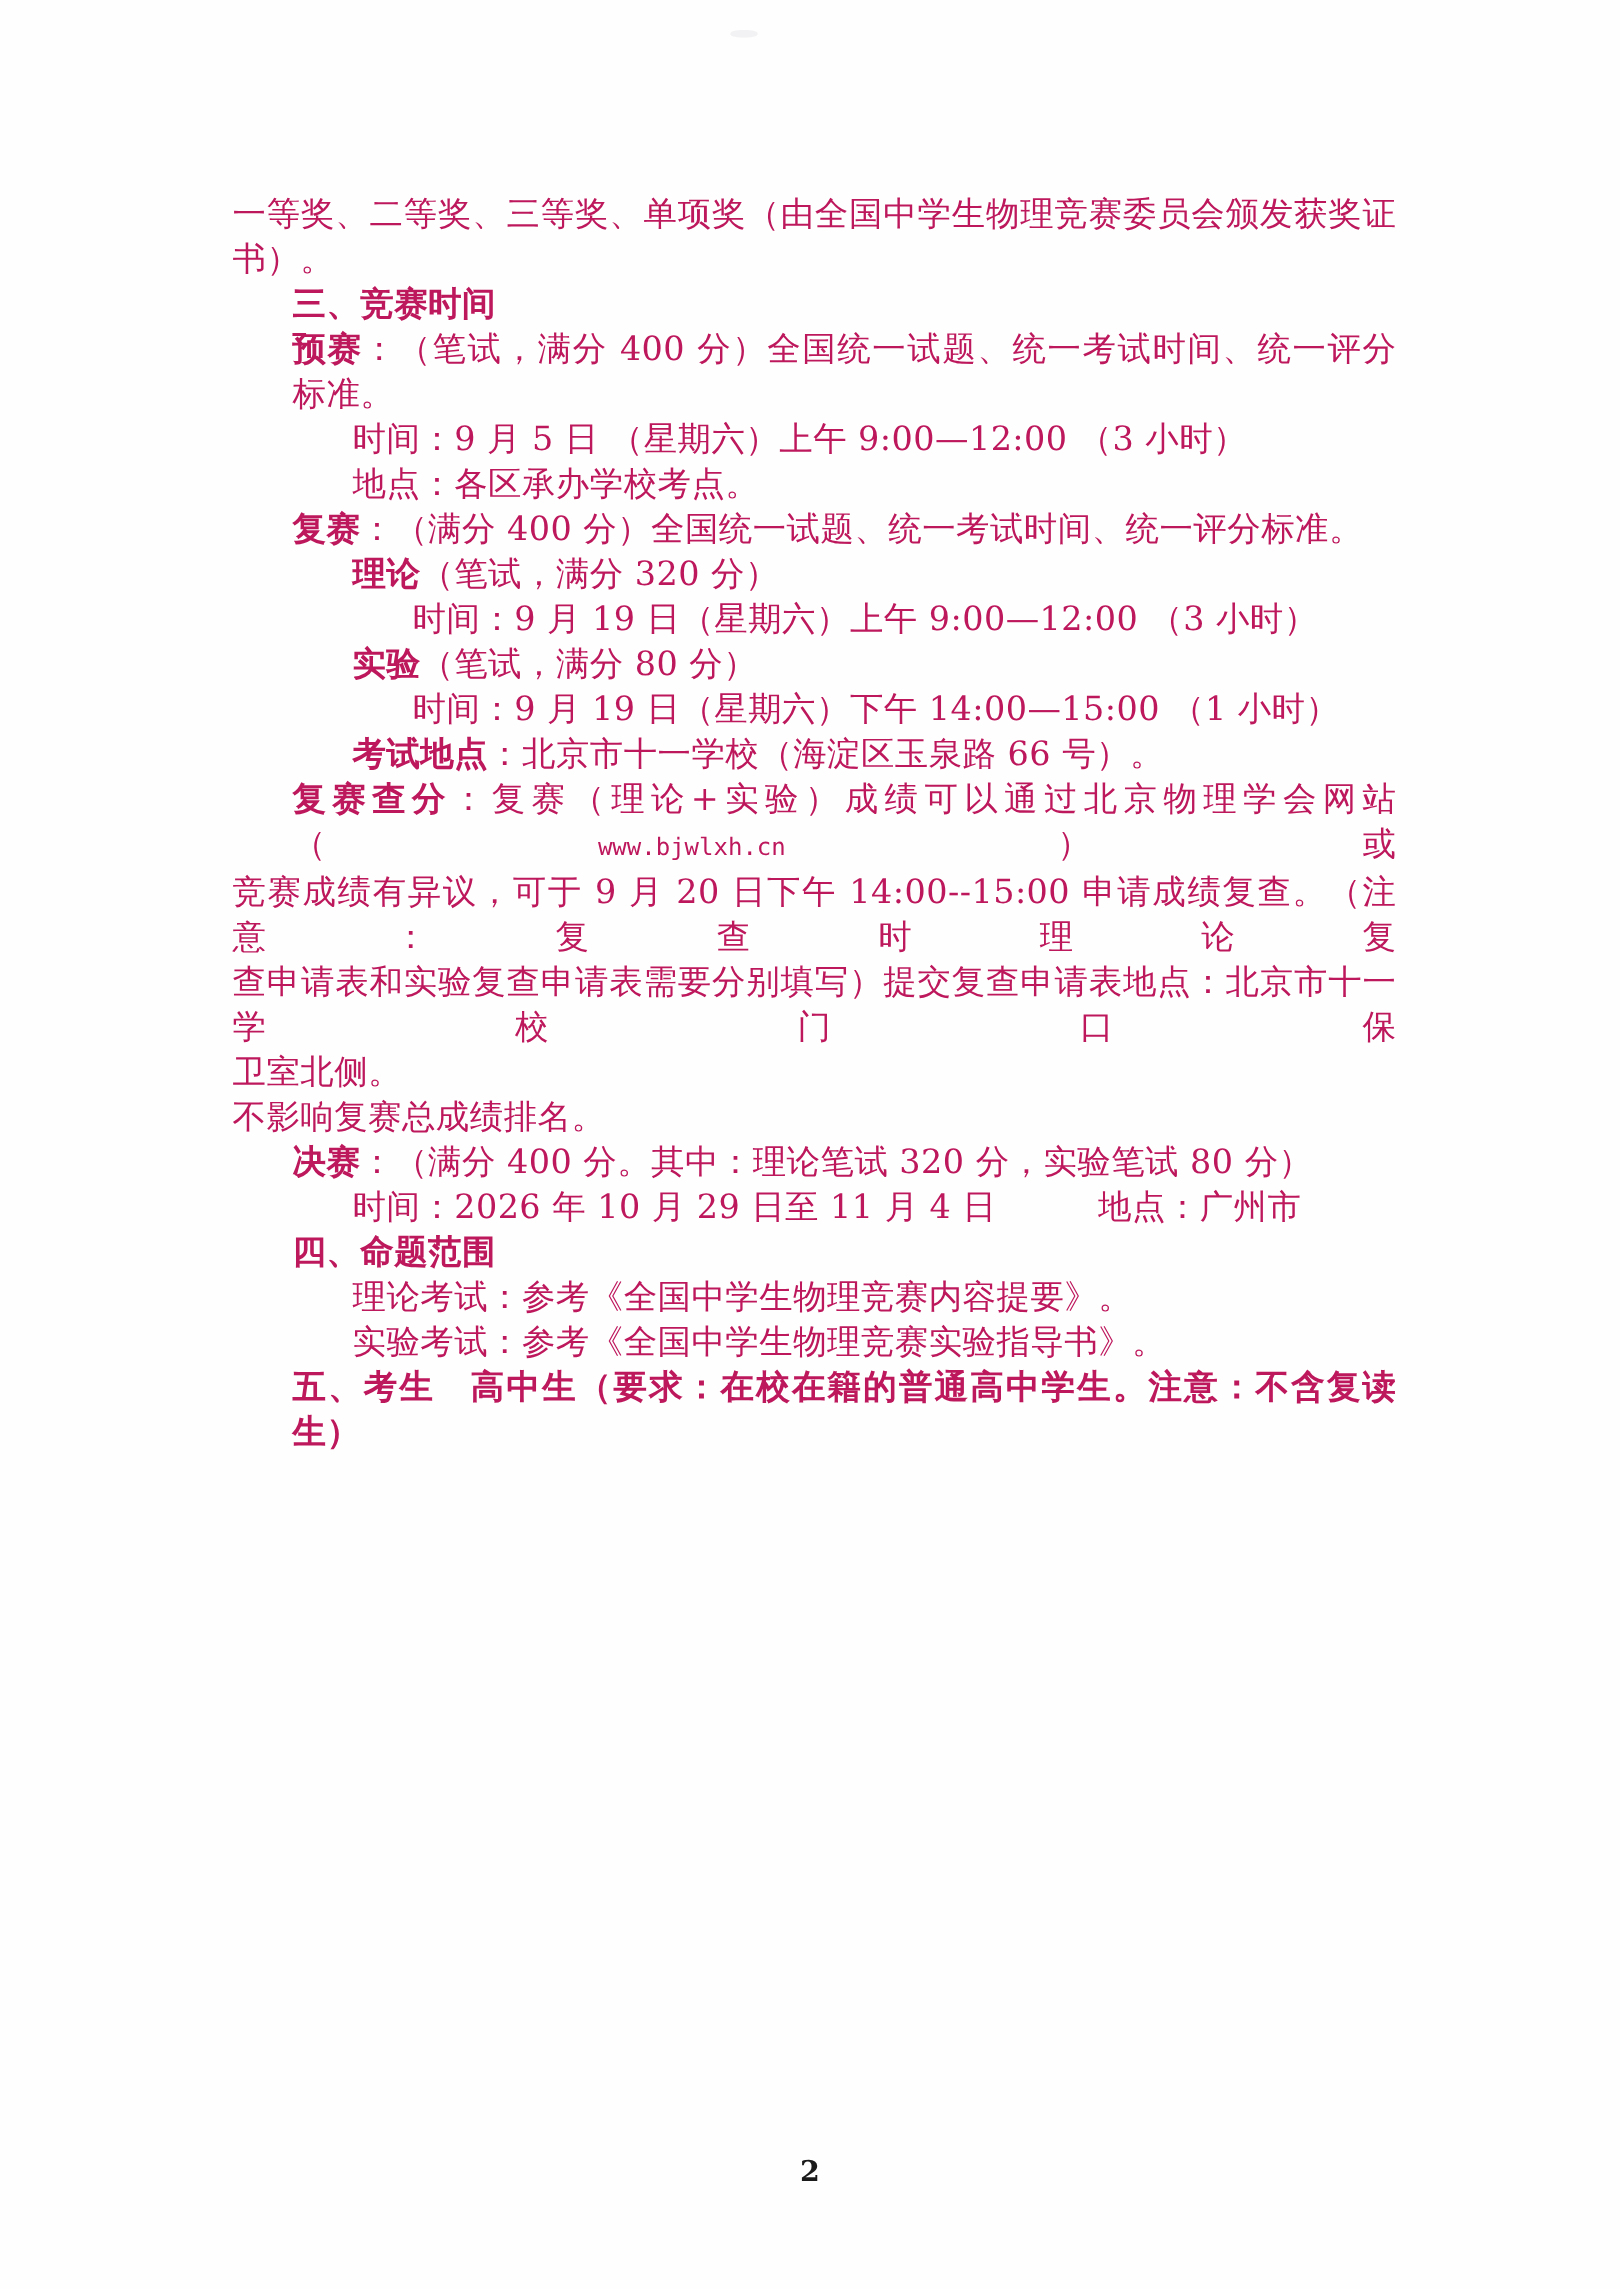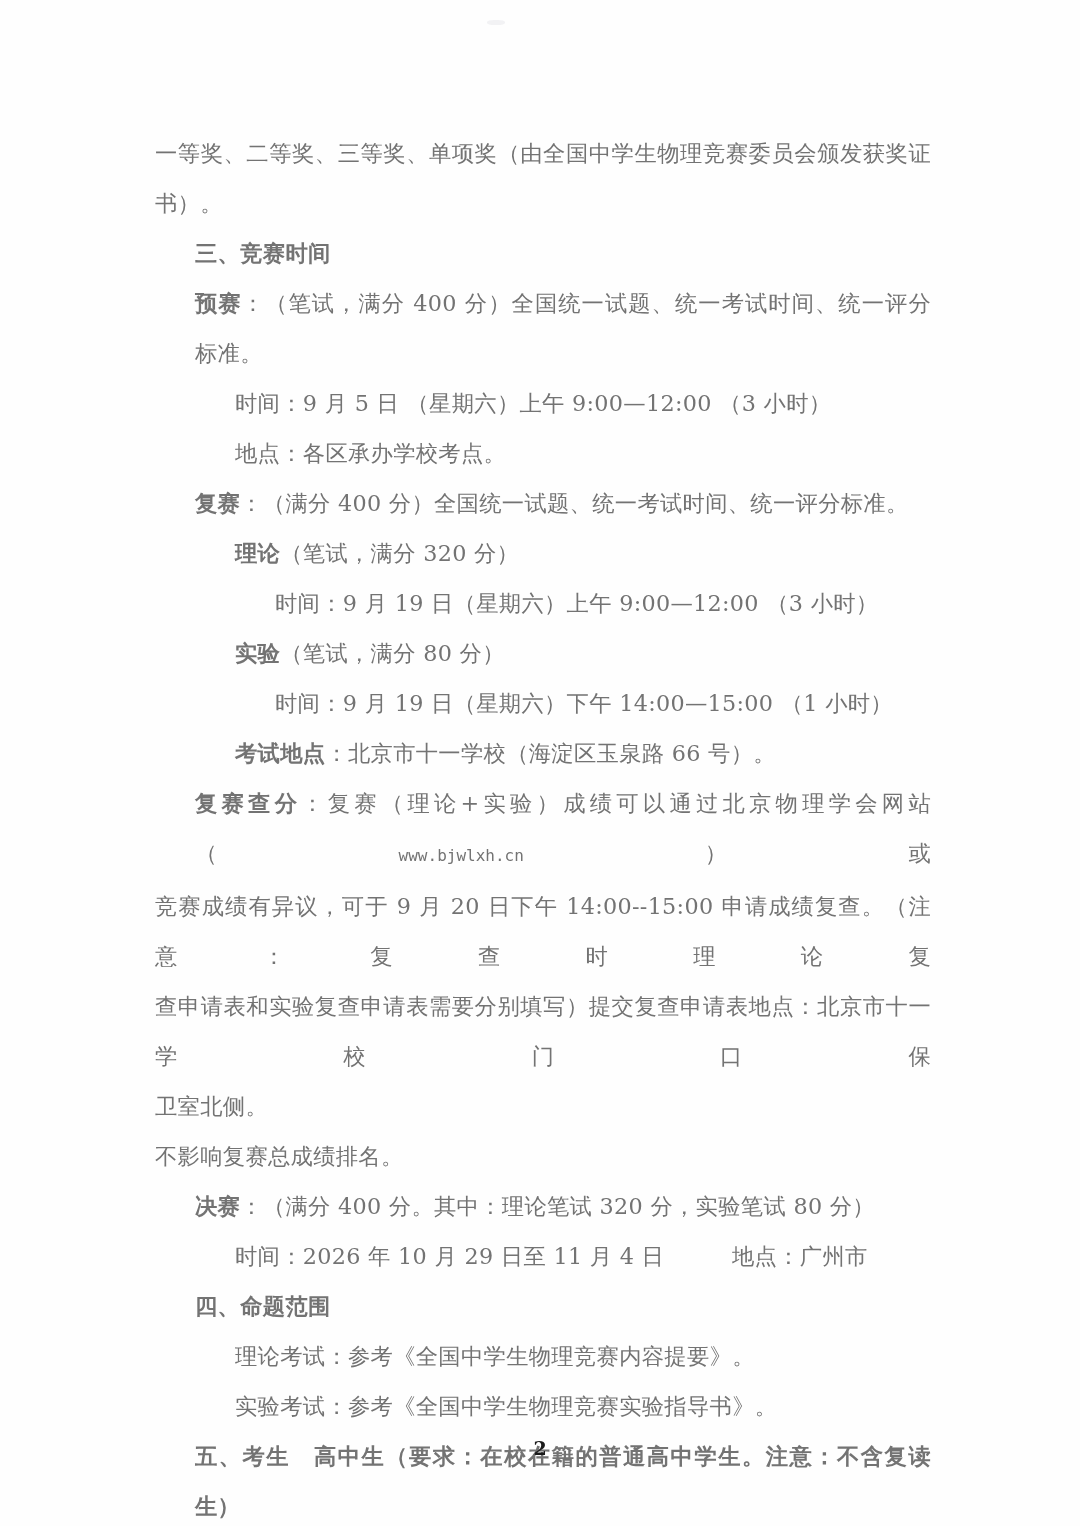--- a/index.html
+++ b/index.html
@@ -39,26 +39,26 @@
   
   #body-text {
     position: absolute;
     left: 155px;
     top: 128px;
     width: 776px;
   }
 
   .ln {
     font-size: 22.3px;
-    line-height: 50px;
+    line-height: 30px;
     letter-spacing: .3px;
     white-space: pre-wrap;
     text-align: justify;
     text-justify: inter-character;
-    color: #737373;
+    color: #be185d;
   }
   
   .ln.just {
     text-align: justify;
     text-align-last: justify;
   }
   .ln.last {
     text-align: left;
     text-align-last: left;
   }

